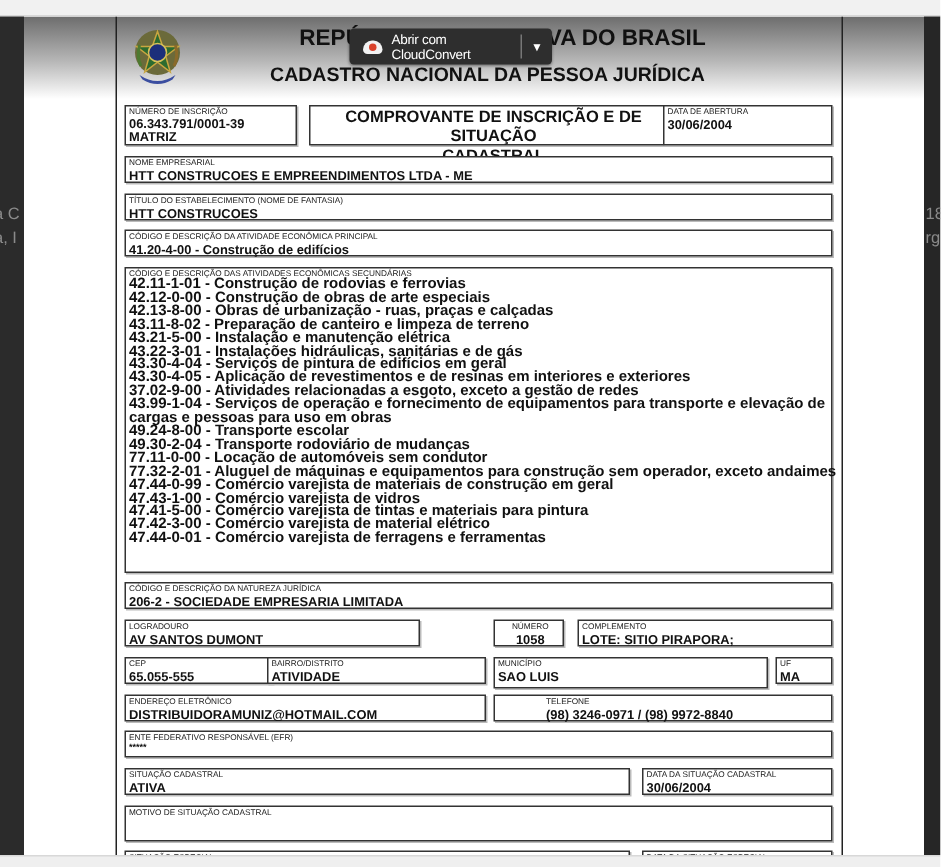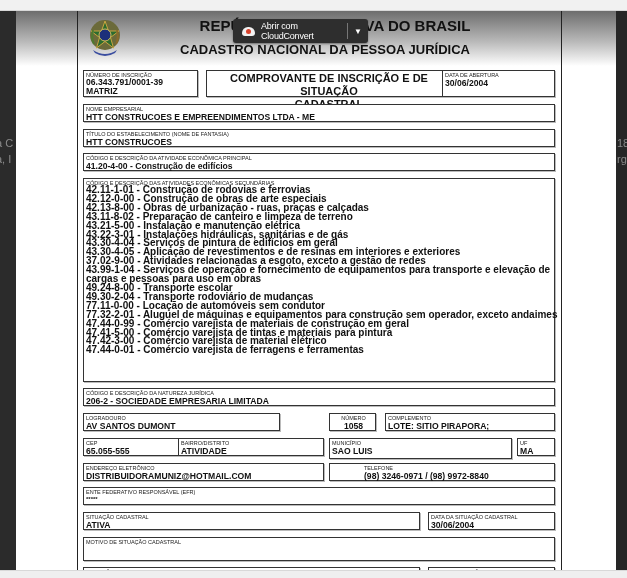--- a/index.html
+++ b/index.html
@@ -111,20 +111,21 @@
       <div class="act">43.22-3-01 - Instalações hidráulicas, sanitárias e de gás</div>
       <div class="act">43.30-4-04 - Serviços de pintura de edifícios em geral</div>
       <div class="act">43.30-4-05 - Aplicação de revestimentos e de resinas em interiores e exteriores</div>
       <div class="act">37.02-9-00 - Atividades relacionadas a esgoto, exceto a gestão de redes</div>
       <div class="act wrap">43.99-1-04 - Serviços de operação e fornecimento de equipamentos para transporte e elevação de cargas e pessoas para uso em obras</div>
       <div class="act">49.24-8-00 - Transporte escolar</div>
       <div class="act">49.30-2-04 - Transporte rodoviário de mudanças</div>
       <div class="act">77.11-0-00 - Locação de automóveis sem condutor</div>
       <div class="act">77.32-2-01 - Aluguel de máquinas e equipamentos para construção sem operador, exceto andaimes</div>
       <div class="act">47.44-0-99 - Comércio varejista de materiais de construção em geral</div>
+      <div class="act">47.43-1-00 - Comércio varejista de vidros</div>
       <div class="act">47.41-5-00 - Comércio varejista de tintas e materiais para pintura</div>
       <div class="act">47.42-3-00 - Comércio varejista de material elétrico</div>
       <div class="act">47.44-0-01 - Comércio varejista de ferragens e ferramentas</div>
     </div>
 </div>
 
 <div class="box" style="left:83px; top:388px; width:472px; height:18px;">
   <div class="lbl">CÓDIGO E DESCRIÇÃO DA NATUREZA JURÍDICA</div>
   <div class="val">206-2 - SOCIEDADE EMPRESARIA LIMITADA</div>
 </div>

